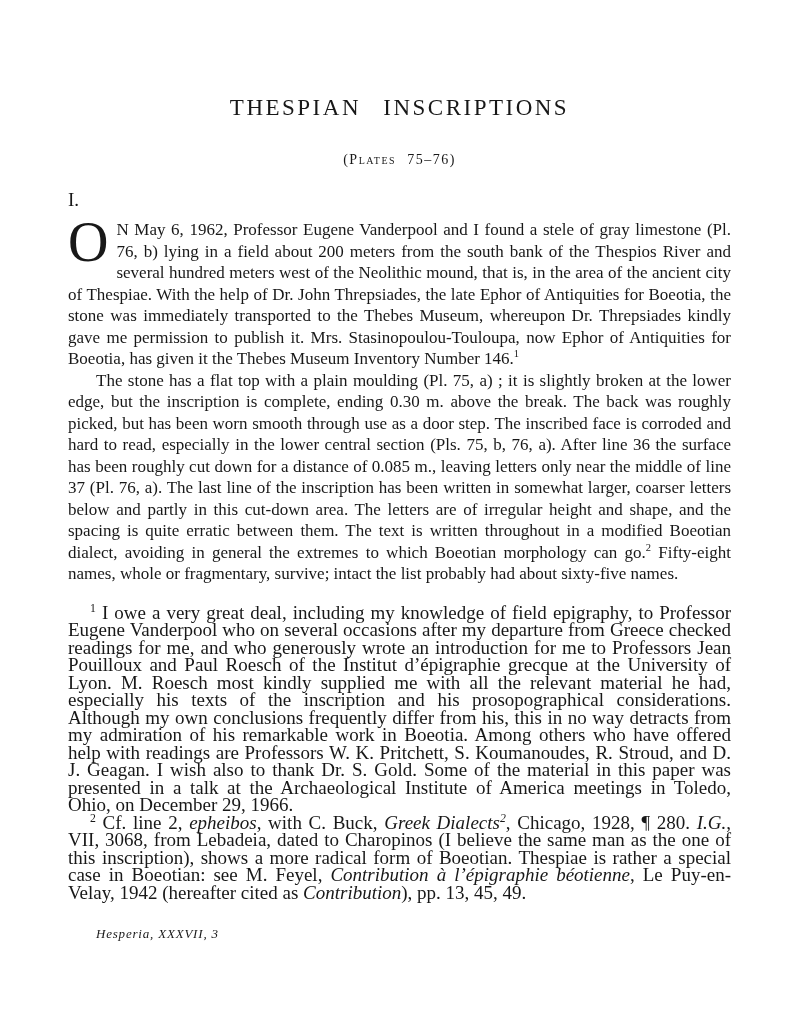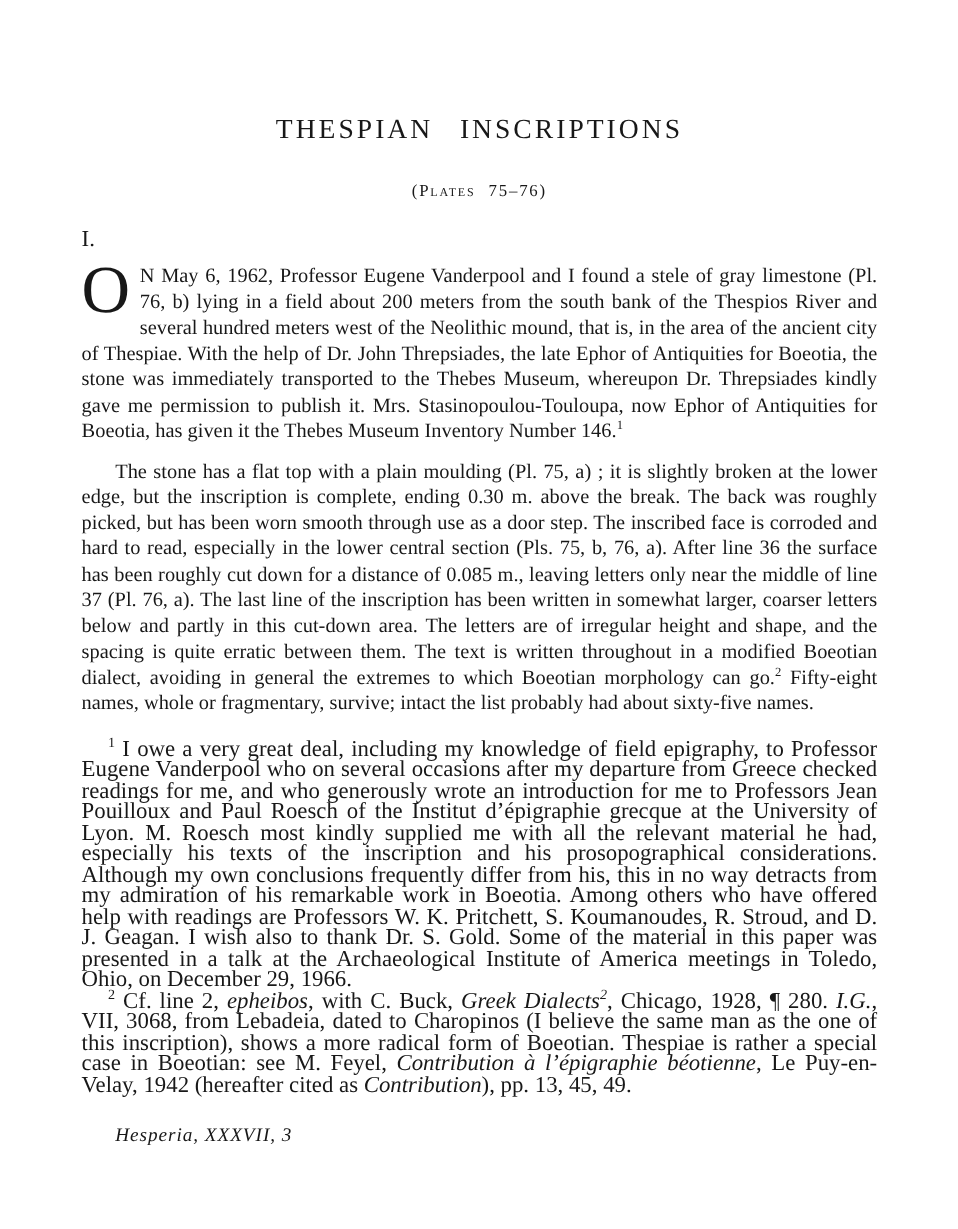--- a/index.html
+++ b/index.html
@@ -33,21 +33,21 @@
   .section-no {
     margin-top: 21px;
     font-size: 19px;
   }
   p.body {
     margin: 8px 0 0 0;
     font-size: 17px;
     line-height: 21.5px;
     text-align: justify;
   }
-  p.body.p2 { margin-top: 12px; text-indent: 28px; }
+  p.body.p2 { margin-top: 0; text-indent: 28px; }
   .dropcap {
     float: left;
     font-size: 56px;
     line-height: 43px;
     padding: 2px 8px 0 0;
   }
   sup.fnref {
     font-size: 62%;
     line-height: 0;
     vertical-align: super;
@@ -56,21 +56,21 @@
     margin-top: 19px;
     font-size: 19px;
     line-height: 17.5px;
     text-align: justify;
   }
   .footnotes p.fn { margin: 0; text-indent: 22px; }
   .it { font-style: italic; }
   .footer {
     margin: 25px 0 0 28px;
     font-style: italic;
-    font-size: 16px;
+    font-size: 13px;
     letter-spacing: 0.8px;
   }
 </style>
 </head>
 <body>
 
 <div class="page">
 
   <h1 class="title">THESPIAN INSCRIPTIONS</h1>
 

